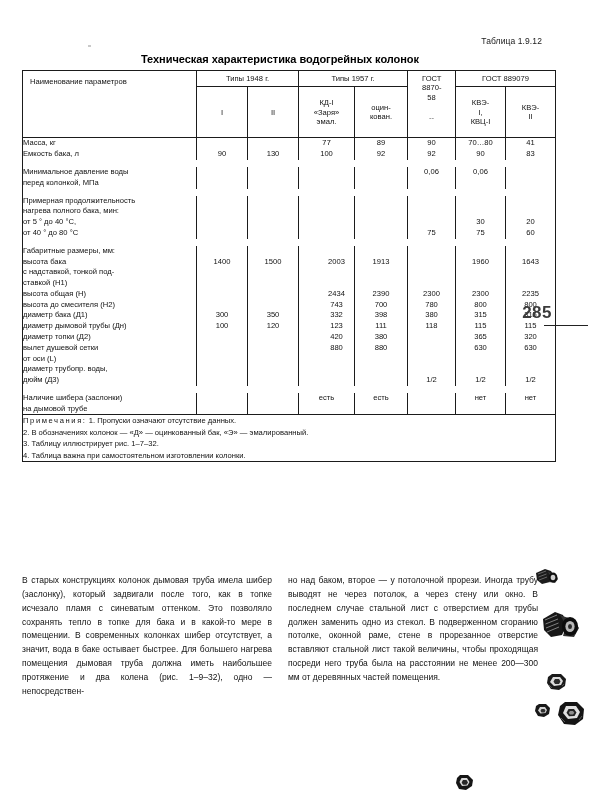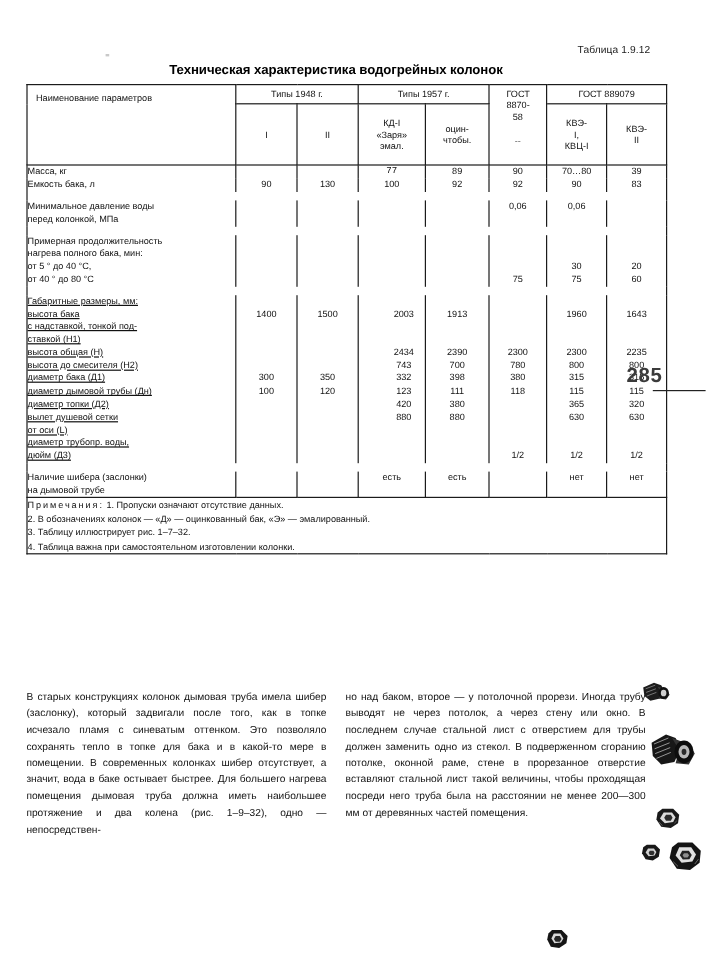--- a/index.html
+++ b/index.html
@@ -217,36 +217,36 @@
           </th>
           <th colspan="2">ГОСТ 889079</th>
         </tr>
         <tr>
           <th style="height:44px;">I</th>
           <th>II</th>
           <th style="white-space:pre-line;">КД-I
 «Заря»
 эмал.</th>
           <th style="white-space:pre-line;">оцин-
-чтобы.</th>
+кован.</th>
           <th style="white-space:pre-line;">КВЭ-I,
 КВЦ-I</th>
           <th style="white-space:pre-line;">КВЭ-II</th>
         </tr>
       </thead>
       <tbody id="tbody">
           <tr>
             <td class="pname" style="border-top: none; border-bottom: none;">Масса, кг</td>
             <td class="val" style="border-top: none; border-bottom: none;"></td>
             <td class="val" style="border-top: none; border-bottom: none;"></td>
             <td class="val" style="border-top: none; border-bottom: none; font-family: Liberation Mono, monospace;">77</td>
             <td class="val" style="border-top: none; border-bottom: none;">89</td>
             <td class="val" style="border-top: none; border-bottom: none;">90</td>
             <td class="val" style="border-top: none; border-bottom: none;">70…80</td>
-            <td class="val" style="border-top: none; border-bottom: none;">39</td>
+            <td class="val" style="border-top: none; border-bottom: none;">41</td>
           </tr>
           <tr>
             <td class="pname" style="border-top: none; border-bottom: none;">Емкость бака, л</td>
             <td class="val" style="border-top: none; border-bottom: none;">90</td>
             <td class="val" style="border-top: none; border-bottom: none;">130</td>
             <td class="val" style="border-top: none; border-bottom: none;">100</td>
             <td class="val" style="border-top: none; border-bottom: none;">92</td>
             <td class="val" style="border-top: none; border-bottom: none;">92</td>
             <td class="val" style="border-top: none; border-bottom: none;">90</td>
             <td class="val" style="border-top: none; border-bottom: none;">83</td>
@@ -287,21 +287,21 @@
 75</td>
             <td class="val" style="border-top: none; border-bottom: none;">
 
 20
 60</td>
           </tr>
           <tr class="row-sp">
             <td colspan="8" style="border-top: none; border-right: 1px solid rgb(27, 27, 27); border-bottom: none; border-left: 1px solid rgb(27, 27, 27); border-image: initial;"></td>
           </tr>
           <tr>
-            <td class="pname" style="border-top: none; border-bottom: none; text-decoration: underline;">Габаритные размеры, мм:
+            <td class="pname" style="border-top: none; border-bottom: none;">Габаритные размеры, мм:
   высота бака
   с надставкой, тонкой под-
   ставкой (Н1)
   высота общая (Н)
   высота до смесителя (Н2)
   диаметр бака (Д1)
   диаметр дымовой трубы (Дн)
   диаметр топки (Д2)
   вылет душевой сетки
   от оси (L)

